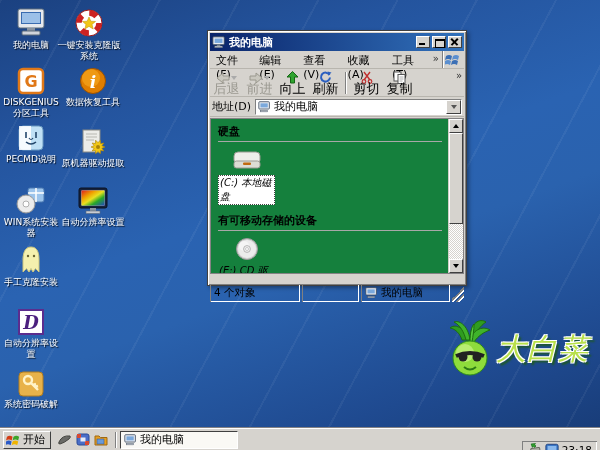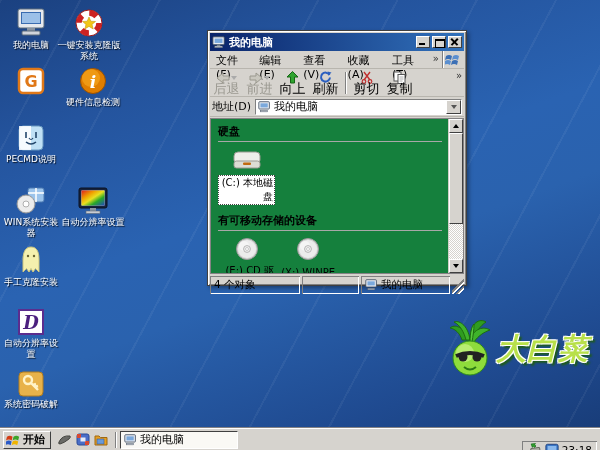--- a/index.html
+++ b/index.html
@@ -13,21 +13,21 @@
 
   
   .dicon { position:absolute; width:60px; text-align:center; cursor:default; }
   .dicon-img { height:32px; display:flex; align-items:flex-end; justify-content:center; }
   .dicon-label { margin-top:2px; font-size:9px; line-height:11px; color:#fff;
     text-shadow:1px 1px 1px rgba(0,0,0,.85); word-break:break-all; }
 
   
   .brand { position:absolute; left:444px; top:318px; width:152px; height:62px;
     display:flex; align-items:center; }
-  .brand-text { font-size:30px; font-weight:bold; font-style:italic; letter-spacing:1px;
+  .brand-text { font-size:30px; font-weight:normal; font-style:italic; letter-spacing:1px;
     color:#b8e04a;
     text-shadow:-1px -1px 0 #fff, 1px -1px 0 #fff, -1px 1px 0 #fff, 1px 1px 0 #fff, 3px 3px 2px #1e5c14; }
 
   
   .win { position:absolute; left:207px; top:30px; width:260px; height:256px;
     background:#d6d3ce; border:1px solid #404040; padding:2px;
     box-shadow:inset 1px 1px 0 #ffffff, inset -1px -1px 0 #808080, 2px 2px 4px rgba(0,0,0,.35); }
   .titlebar { height:18px; display:flex; align-items:center; padding:0 2px; gap:3px;
     background:linear-gradient(to right,#0a246a,#3272bc); }
   .title-text { color:#fff; font-size:11px; font-weight:bold; flex:1;
@@ -70,49 +70,49 @@
   .combo-text { font-size:11px; flex:1; }
   .combo-btn { width:15px; height:14px; background:#d6d3ce; border:1px solid;
     border-color:#fff #404040 #404040 #fff; display:flex; align-items:center; justify-content:center; }
 
   .content { height:156px; margin-top:1px; background:#15803d; border:1px solid #848284;
     display:flex; overflow:hidden; }
   .cmain { flex:1; padding:4px 2px 0 7px; overflow:hidden; }
   .gheader { font-size:11px; font-weight:bold; color:#000; margin-top:1px; }
   .gline { height:1px; background:#a8a8a8; margin:2px 4px 6px 0; }
   .items { display:flex; gap:4px; margin-bottom:8px; }
-  .fitem { width:57px; text-align:right; }
+  .fitem { width:57px; text-align:left;font-style:italic; }
   .fitem-img { height:24px; display:flex; align-items:flex-end; justify-content:center; }
   .flabel { display:inline-block; font-size:10px; margin-top:3px; padding:0 1px; color:#000; }
   .flabel.sel { border:1px dotted #444; background:#fff; }
 
   .vscroll { width:15px; background:#efede5; border-left:1px solid #d0cec6;
     display:flex; flex-direction:column; }
   .sbtn { height:14px; background:#d6d3ce; border:1px solid; border-color:#fff #404040 #404040 #fff;
     display:flex; align-items:center; justify-content:center; }
   .tri-up { width:0;height:0;border-left:3px solid transparent;border-right:3px solid transparent;border-bottom:4px solid #000; }
   .tri-down { width:0;height:0;border-left:3px solid transparent;border-right:3px solid transparent;border-top:4px solid #000; }
   .strack { flex:1; position:relative;
     background:repeating-conic-gradient(#fff 0 25%, #d6d3ce 0 50%) 0 0/2px 2px; }
   .sthumb { position:absolute; top:0; left:0; right:0; height:72%; background:#d6d3ce;
     border:1px solid; border-color:#fff #404040 #404040 #fff; }
 
-  .statusbar { height:18px; margin-top:2px; display:flex; gap:2px; align-items:stretch; }
+  .statusbar { height:18px; margin-top:10px; display:flex; gap:2px; align-items:stretch; }
   .spanel { box-shadow:inset 1px 1px 0 #808080, inset -1px -1px 0 #fff;
     font-size:10.5px; display:flex; align-items:center; padding:0 4px; gap:3px; }
   .s1 { width:90px; } .s2 { width:57px; } .s3 { flex:1; }
   .grip { width:12px; background:
     linear-gradient(135deg, transparent 0 50%, #808080 50% 57%, #fff 57% 64%, transparent 64% 71%, #808080 71% 78%, #fff 78% 85%, transparent 85%); }
 
   
   .taskbar { position:absolute; left:0; bottom:0; width:600px; height:22px; background:#d6d3ce;
     border-top:1px solid #fff; box-shadow:0 -1px 0 #848284; display:flex; align-items:center; padding:0 3px; gap:3px; }
   .startbtn { height:18px; padding:0 5px 0 2px; display:flex; align-items:center; gap:2px;
     background:#d6d3ce; border:1px solid; border-color:#fff #404040 #404040 #fff;
-    font-size:11px; font-weight:bold; font-family:inherit; }
+    font-size:11px; font-weight:normal; font-family:inherit; }
   .qlaunch { display:flex; align-items:center; gap:4px; padding:0 4px; }
   .qsep { width:2px; height:16px; border-left:1px solid #808080; border-right:1px solid #fff; }
   .taskitem { width:118px; height:18px; display:flex; align-items:center; gap:3px; padding:0 3px;
     background:#faf9f5; border:1px solid; border-color:#404040 #fff #fff #404040; font-size:11px; }
   .taskitem span { white-space:nowrap; overflow:hidden; }
   .tray { margin-left:auto; height:18px; display:flex; align-items:center; gap:3px; padding:0 5px 0 6px;
     box-shadow:inset 1px 1px 0 #808080, inset -1px -1px 0 #fff;margin-top:20px; }
   .clock { font-size:10.5px; }
 
   .ico { display:block; }
@@ -135,20 +135,21 @@
     <div class="dicon-label">我的电脑</div>
   </div>
 
   <div class="dicon" style="left:1px;top:63px">
     <div class="dicon-img">
       <svg class="ico" width="28" height="28" viewBox="0 0 28 28">
         <rect x="2" y="2" width="24" height="24" rx="4" fill="#fff" stroke="#e07818" stroke-width="2.5"></rect>
         <text x="14" y="20" font-size="16" font-weight="bold" text-anchor="middle" fill="#e07818">G</text>
       </svg>
     </div>
+    <div class="dicon-label">DISKGENIUS分区工具</div>
   </div>
 
   <div class="dicon" style="left:1px;top:120px">
     <div class="dicon-img">
       <svg class="ico" width="28" height="28" viewBox="0 0 28 28">
         <rect x="2" y="2" width="24" height="24" rx="4" fill="#bfe0f5" stroke="#6898c0"></rect>
         <path d="M2 2 h12 v24 h-12 z" fill="#fff" opacity="0.85"></path>
         <path d="M9 8 v6 M19 8 v6 M9 18 q5 4 10 0" stroke="#24476b" stroke-width="1.6" fill="none"></path>
         <path d="M12 14 q2 3 4 0" stroke="#24476b" stroke-width="1.2" fill="none"></path>
       </svg>
@@ -213,23 +214,34 @@
   </div>
 
   <div class="dicon" style="left:60px;top:63px;width:66px">
     <div class="dicon-img">
       <svg class="ico" width="28" height="28" viewBox="0 0 28 28">
         <circle cx="14" cy="14" r="12.5" fill="#e07e00" stroke="#9c5200"></circle>
         <circle cx="12" cy="11" r="9" fill="#f7a81e" opacity="0.65"></circle>
         <text x="14" y="21" font-size="17" font-style="italic" font-weight="bold" font-family="DejaVu Serif, serif" text-anchor="middle" fill="#fff">i</text>
       </svg>
     </div>
-    <div class="dicon-label">硬件信息检测</div>
-  </div>
-
+    <div class="dicon-label">数据恢复工具</div>
+  </div>
+
+  <div class="dicon" style="left:60px;top:124px;width:66px">
+    <div class="dicon-img">
+      <svg class="ico" width="28" height="28" viewBox="0 0 28 28">
+        <rect x="4" y="2" width="17" height="22" fill="#ecece8" stroke="#8a8a84"></rect>
+        <path d="M7 6 h11 M7 9 h11 M7 12 h8" stroke="#b8b8b2" stroke-width="1"></path>
+        <polygon points="26,19 22.9,20.3 24.9,23 21.6,22.4 21.4,25.8 19,23.4 16.6,25.8 16.4,22.4 13.1,23 15.1,20.3 12,19 15.1,17.7 13.1,15 16.4,15.6 16.6,12.2 19,14.6 21.4,12.2 21.6,15.6 24.9,15 22.9,17.7" fill="#f2c714" stroke="#a8820a" stroke-width="0.6"></polygon>
+        <circle cx="19" cy="19" r="2" fill="#a8820a"></circle>
+      </svg>
+    </div>
+    <div class="dicon-label">原机器驱动提取</div>
+  </div>
 
   <div class="dicon" style="left:60px;top:183px;width:66px">
     <div class="dicon-img">
       <svg class="ico" width="30" height="28" viewBox="0 0 30 28">
         <rect x="1" y="1" width="28" height="20" rx="2" fill="#16233e" stroke="#0a1222"></rect>
         <rect x="3.5" y="3.5" width="23" height="15" fill="#fff"></rect>
         <rect x="3.5" y="3.5" width="23" height="15" fill="url(#rainbow)"></rect>
         <defs>
           <linearGradient id="rainbow" x1="0" y1="0" x2="1" y2="1">
             <stop offset="0" stop-color="#e02020"></stop>
@@ -398,32 +410,20 @@
               <svg width="24" height="24" viewBox="0 0 24 24">
                 <circle cx="12" cy="12" r="10.5" fill="#d4d4d4" stroke="#9a9a9a"></circle>
                 <circle cx="12" cy="12" r="9" fill="#ececec"></circle>
                 <circle cx="9" cy="9" r="5" fill="#f8f8f8" opacity="0.8"></circle>
                 <circle cx="12" cy="12" r="3.4" fill="#f2f2f2" stroke="#b4b4b4"></circle>
                 <circle cx="12" cy="12" r="1.5" fill="#fff" stroke="#c8c8c8"></circle>
               </svg>
             </div>
             <span class="flabel">(E:) CD 驱动器</span>
           </div>
-          <div class="fitem">
-            <div class="fitem-img">
-              <svg width="24" height="24" viewBox="0 0 24 24">
-                <circle cx="12" cy="12" r="10.5" fill="#d4d4d4" stroke="#9a9a9a"></circle>
-                <circle cx="12" cy="12" r="9" fill="#ececec"></circle>
-                <circle cx="9" cy="9" r="5" fill="#f8f8f8" opacity="0.8"></circle>
-                <circle cx="12" cy="12" r="3.4" fill="#f2f2f2" stroke="#b4b4b4"></circle>
-                <circle cx="12" cy="12" r="1.5" fill="#fff" stroke="#c8c8c8"></circle>
-              </svg>
-            </div>
-            <span class="flabel">(X:) WINPE</span>
-          </div>
         </div>
       </div>
 
       <div class="vscroll">
         <div class="sbtn">
             <span class="tri-up"></span>
           </div>
         <div class="strack">
           <div class="sthumb"></div>
         </div>

